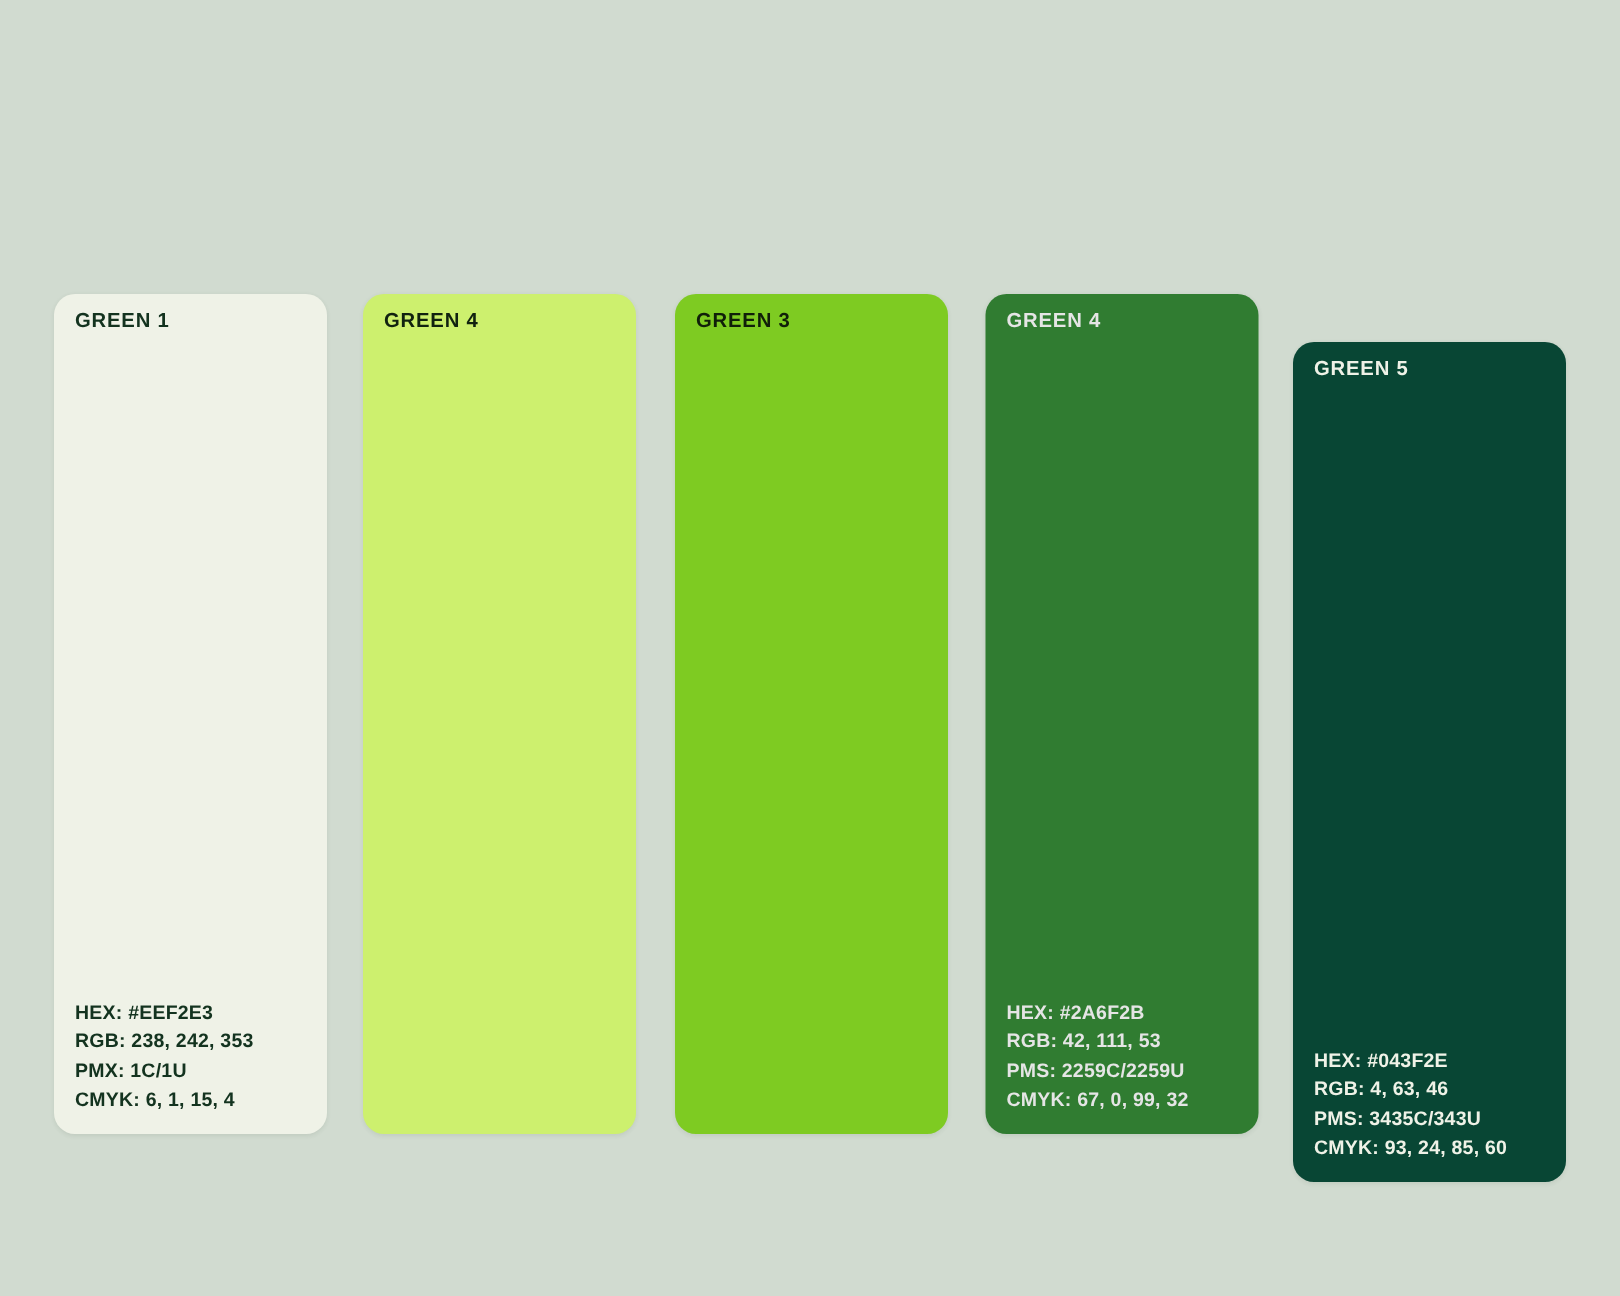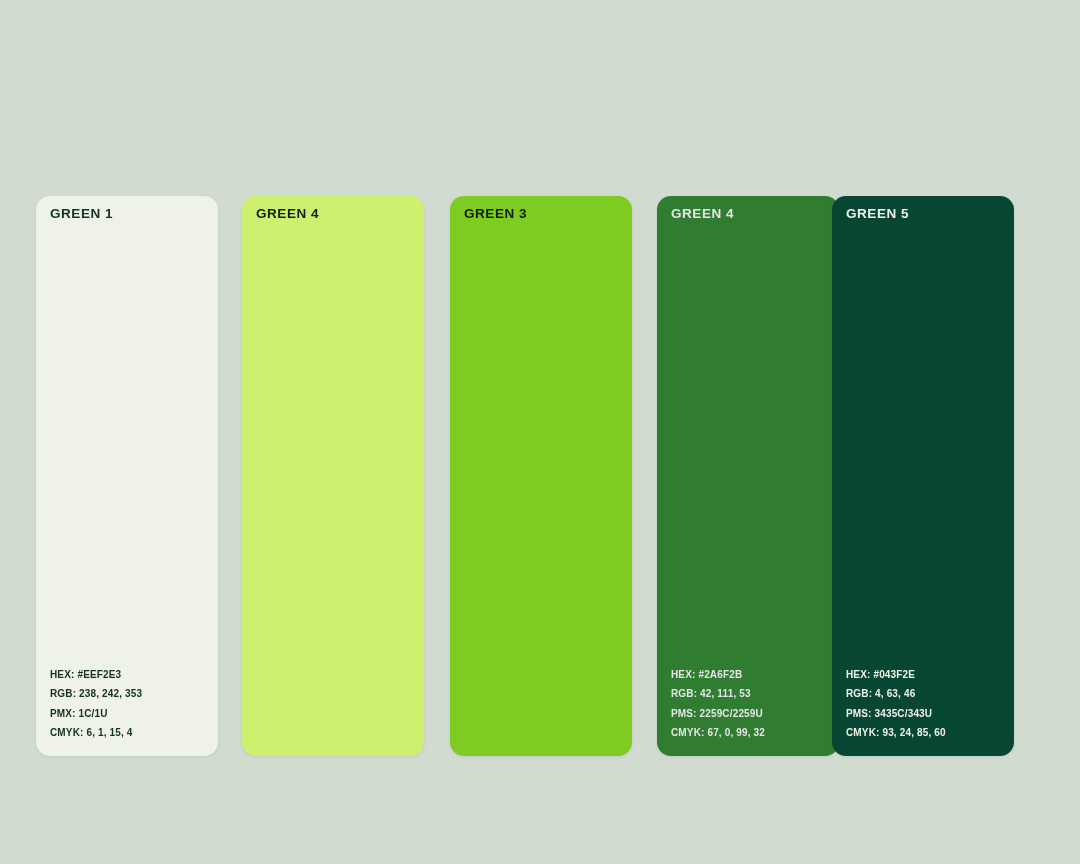--- a/index.html
+++ b/index.html
@@ -28,37 +28,37 @@
     border-radius: 14px;
     box-sizing: border-box;
     padding: 0;
     box-shadow: 0 1px 3px rgba(60, 80, 60, 0.10);
   }
 
   .swatch-card.pos-0 { left: 36px; }
   .swatch-card.pos-1 { left: 242px; }
   .swatch-card.pos-2 { left: 450px; text-decoration: underline; }
   .swatch-card.pos-3 { left: 657px; }
-  .swatch-card.pos-4 { left: 832px; }
+  .swatch-card.pos-4 { left: 862px; margin-top: 32px; }
 
   .swatch-title {
     position: absolute;
     top: 9px;
     left: 14px;
     font-size: 13.5px;
     font-weight: bold;
     letter-spacing: 0.55px;
     line-height: 18px;
   }
 
   .swatch-specs {
     position: absolute;
     left: 14px;
     bottom: 13px;
-    font-size: 10px;
+    font-size: 13px;
     font-weight: bold;
     line-height: 19.6px;
     letter-spacing: 0.15px;
     white-space: nowrap;
   }
 
   .spec-line {
     display: block;
   }
 </style>

